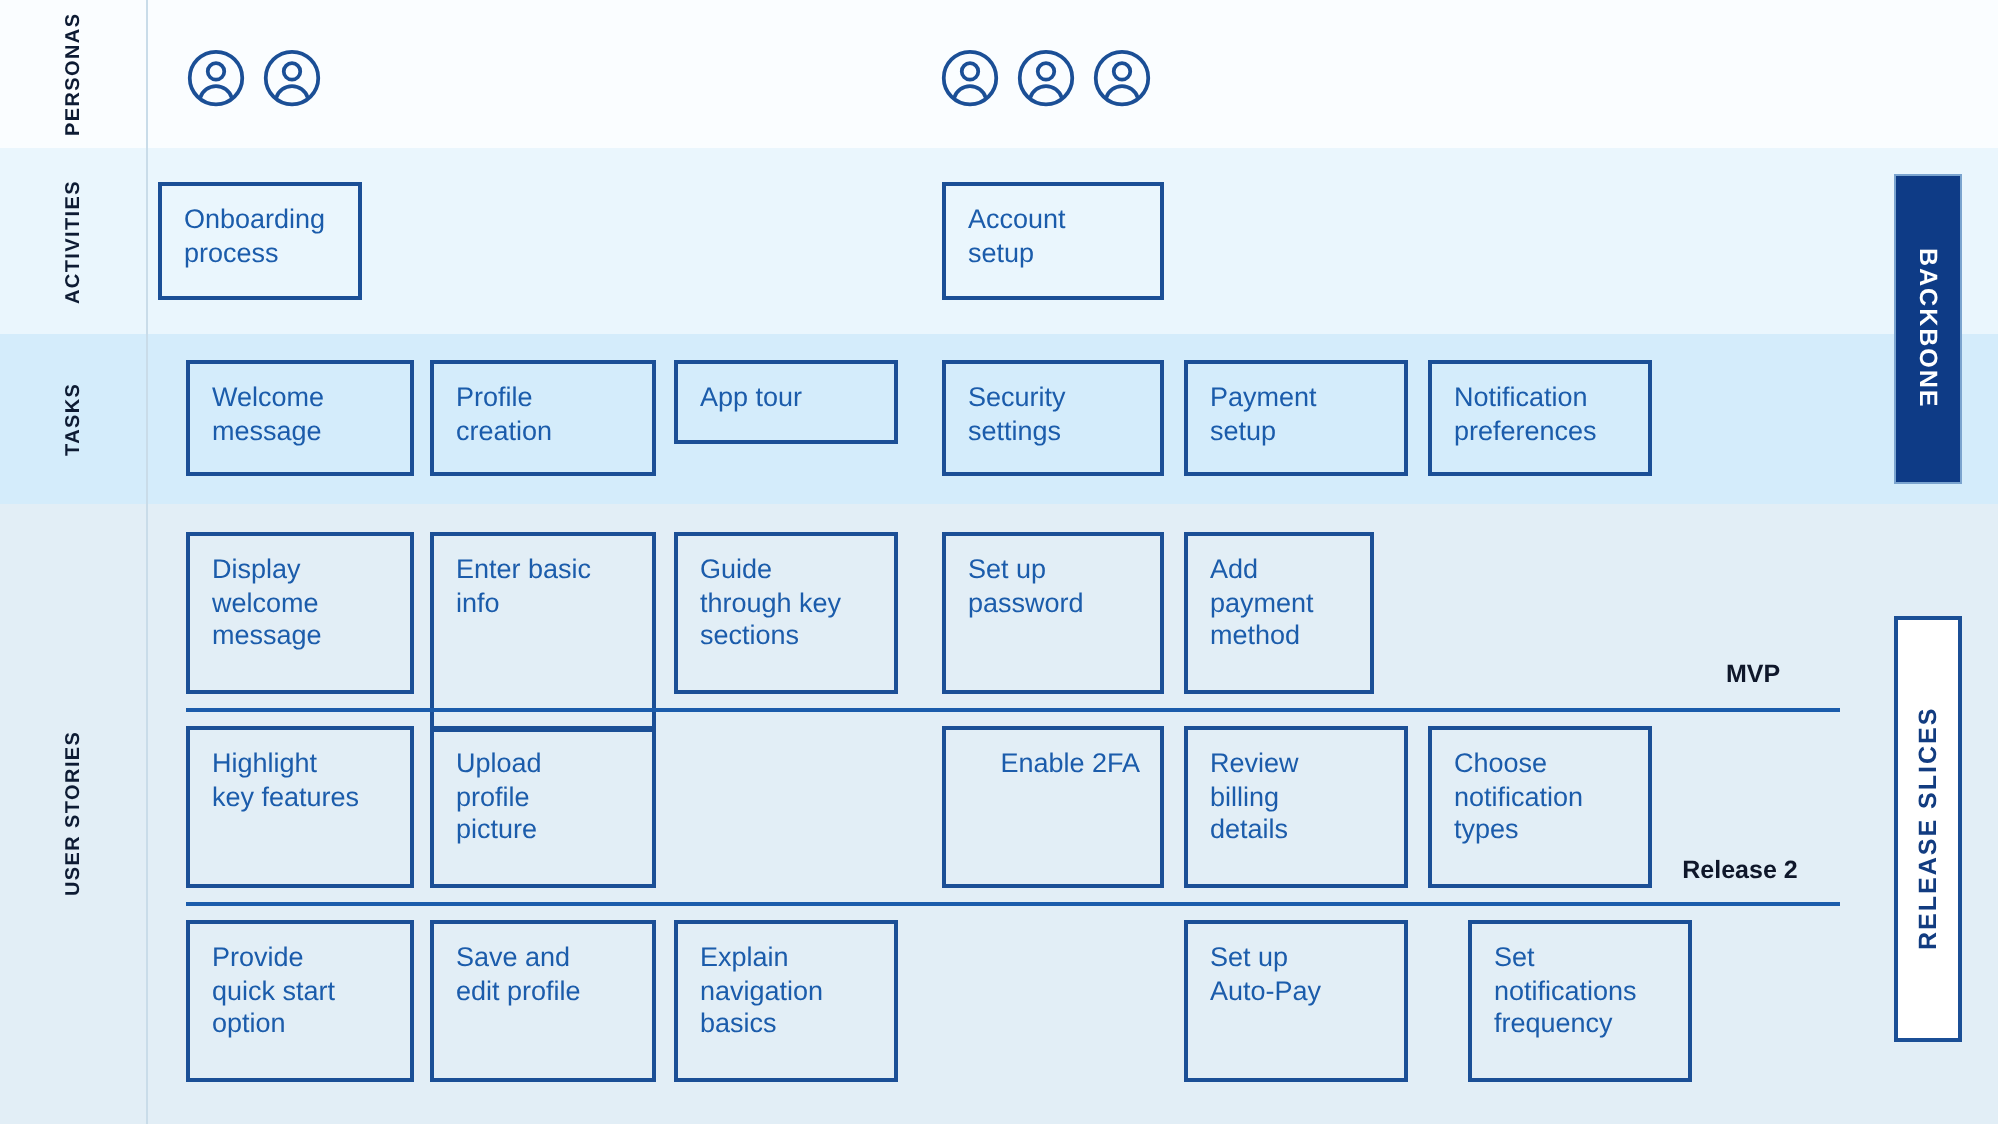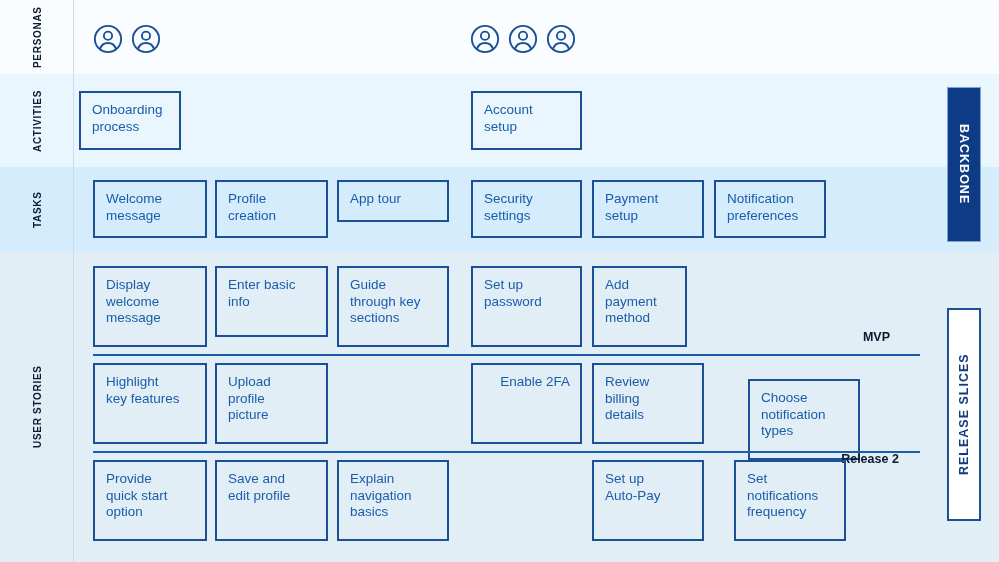--- a/index.html
+++ b/index.html
@@ -137,46 +137,46 @@
 settings</div>
       <div class="card" style="left: 592px; top: 180px; width: 112px; height: 58px;">Payment
 setup</div>
       <div class="card" style="left: 714px; top: 180px; width: 112px; height: 58px;">Notification
 preferences</div>
     </div>
   <div id="stories-layer">
       <div class="card" style="left: 93px; top: 266px; width: 114px; height: 81px;">Display
 welcome
 message</div>
-      <div class="card" style="left: 215px; top: 266px; width: 113px; height: 71px;">Enter basic
+      <div class="card" style="left: 215px; top: 266px; width: 113px; height: 100px;">Enter basic
 info</div>
       <div class="card" style="left: 337px; top: 266px; width: 112px; height: 81px;">Guide
 through key
 sections</div>
       <div class="card" style="left: 471px; top: 266px; width: 111px; height: 81px;">Set up
 password</div>
       <div class="card" style="left: 592px; top: 266px; width: 95px; height: 81px;">Add
 payment
 method</div>
       <div class="slice-line" style="left: 93px; top: 354px; width: 827px;"></div>
       <div class="slice-label" style="left: 833px; top: 330px; width: 87px;">MVP</div>
       <div class="card" style="left: 93px; top: 363px; width: 114px; height: 81px;">Highlight
 key features</div>
       <div class="card" style="left: 215px; top: 363px; width: 113px; height: 81px;">Upload
 profile
 picture</div>
       <div class="card" style="left: 471px; top: 363px; width: 111px; height: 81px; text-align: right;">Enable 2FA</div>
       <div class="card" style="left: 592px; top: 363px; width: 112px; height: 81px;">Review
 billing
 details</div>
-      <div class="card" style="left: 714px; top: 379px; width: 112px; height: 81px; margin-left: 34px;">Choose
+      <div class="card" style="left: 714px; top: 363px; width: 112px; height: 81px;">Choose
 notification
 types</div>
       <div class="slice-line" style="left: 93px; top: 451px; width: 827px;"></div>
-      <div class="slice-label" style="left: 820px; top: 428px; width: 100px; margin-top: 24px;">Release 2</div>
+      <div class="slice-label" style="left: 820px; top: 428px; width: 100px;">Release 2</div>
       <div class="card" style="left: 93px; top: 460px; width: 114px; height: 81px;">Provide
 quick start
 option</div>
       <div class="card" style="left: 215px; top: 460px; width: 113px; height: 81px;">Save and
 edit profile</div>
       <div class="card" style="left: 337px; top: 460px; width: 112px; height: 81px;">Explain
 navigation
 basics</div>
       <div class="card" style="left: 592px; top: 460px; width: 112px; height: 81px;">Set up
 Auto-Pay</div>

